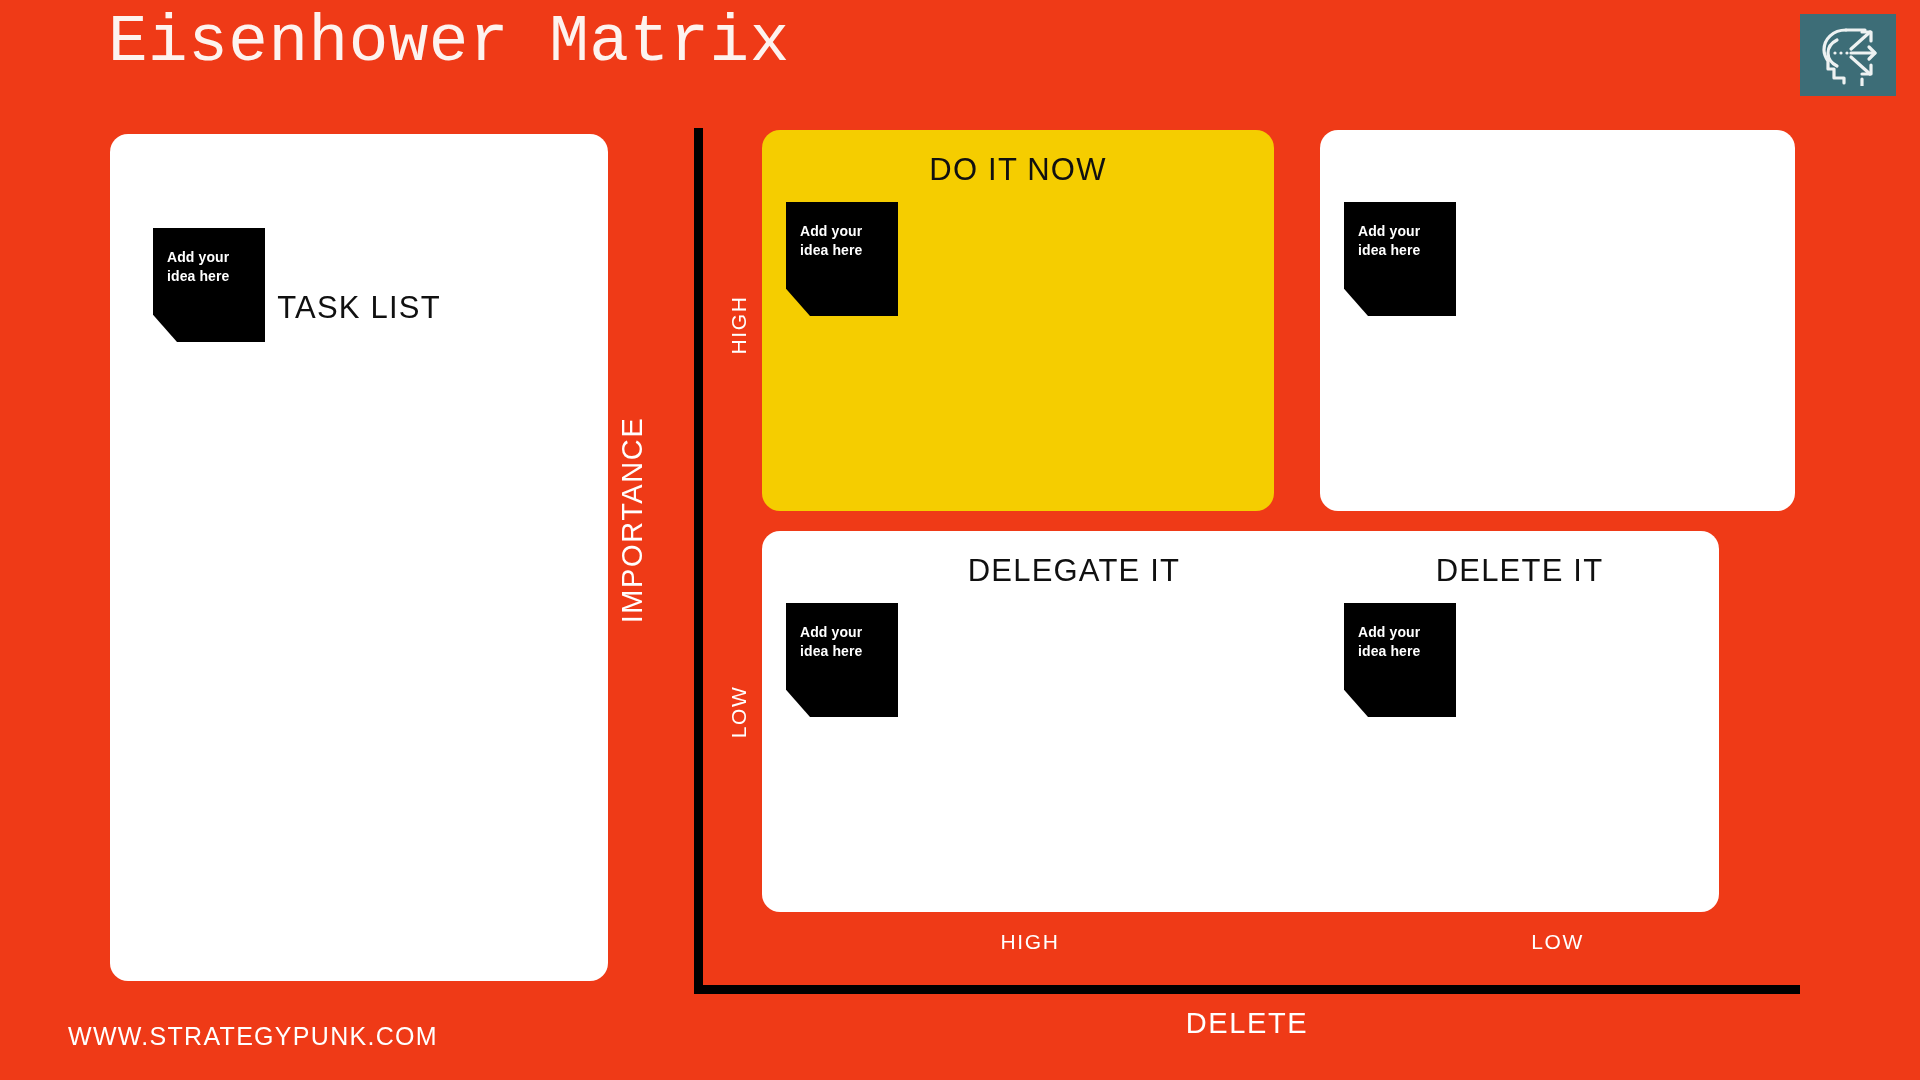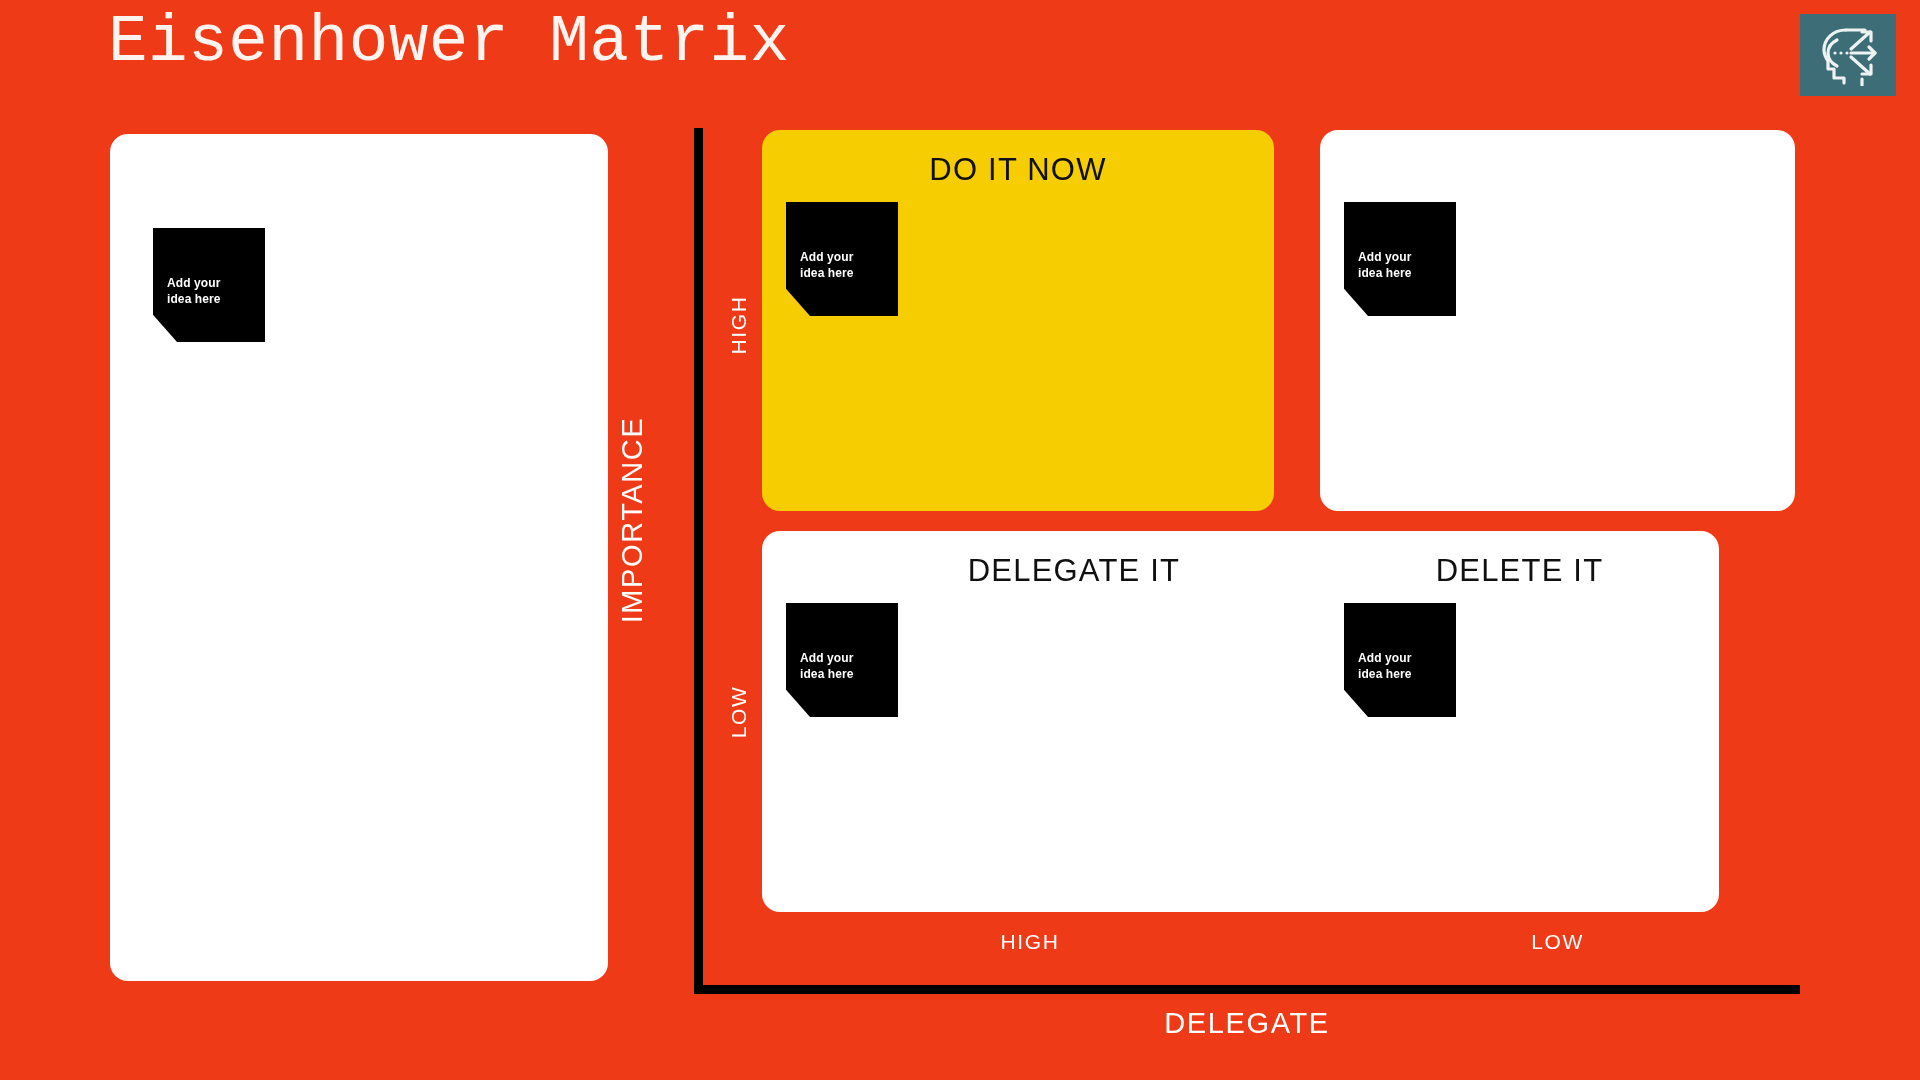--- a/index.html
+++ b/index.html
@@ -112,26 +112,26 @@
     font-size: 31px;
   }
 
   
   .sticky {
     position: absolute;
     width: 112px;
     height: 114px;
     background: #000000;
     color: #ffffff;
-    font-size: 12px;
+    font-size: 14px;
     font-weight: 700;
     line-height: 1.33;
     letter-spacing: 0.1px;
     box-sizing: border-box;
-    padding: 48px 0 0 14px;
+    padding: 20px 0 0 14px;
     -webkit-clip-path: polygon(0 0, 100% 0, 100% 100%, 24px 100%, 0 76%);
     clip-path: polygon(0 0, 100% 0, 100% 100%, 24px 100%, 0 76%);
   }
   .sticky-text { display: block; white-space: pre-line; }
 
   .task-list-card .sticky { left: 43px; top: 94px; }
   .quadrant .sticky { left: 24px; top: 72px; }
 
   
   .axis-v {
@@ -240,31 +240,32 @@
         <path d="M49 8 L58 8 L58 17"></path>
         <path d="M38 33 L57 50"></path>
         <path d="M58 41 L58 50 L49 50"></path>
         <path d="M33 6 L52 6"></path>
         <path d="M49 55 L49 62"></path>
       </svg>
     </span>
   </div>
 
   <div class="card task-list-card">
+    <div class="card-title">TASK LIST</div>
     <div class="sticky">
       <span class="sticky-text">Add your
 idea here</span>
     </div>
   </div>
 
   <div class="axis-v"></div>
   <div class="axis-h"></div>
 
   <div class="axis-title-y">IMPORTANCE</div>
-  <div class="axis-title-x">DELEGATE</div>
+  <div class="axis-title-x">DELETE</div>
 
   <div class="tick-y tick-y-high">HIGH</div>
   <div class="tick-y tick-y-low">LOW</div>
 
   <div class="tick-x tick-x-high">HIGH</div>
   <div class="tick-x tick-x-low">LOW</div>
 
   <div class="card quadrant q-do-now yellow">
     <div class="card-title">DO IT NOW</div>
     <div class="sticky">
@@ -289,14 +290,15 @@
   </div>
 
   <div class="card quadrant q-delete">
     <div class="card-title">DELETE IT</div>
     <div class="sticky">
       <span class="sticky-text">Add your
 idea here</span>
     </div>
   </div>
 
+  <div class="footer-url">WWW.STRATEGYPUNK.COM</div>
 
 </div>
 
 </body></html>

